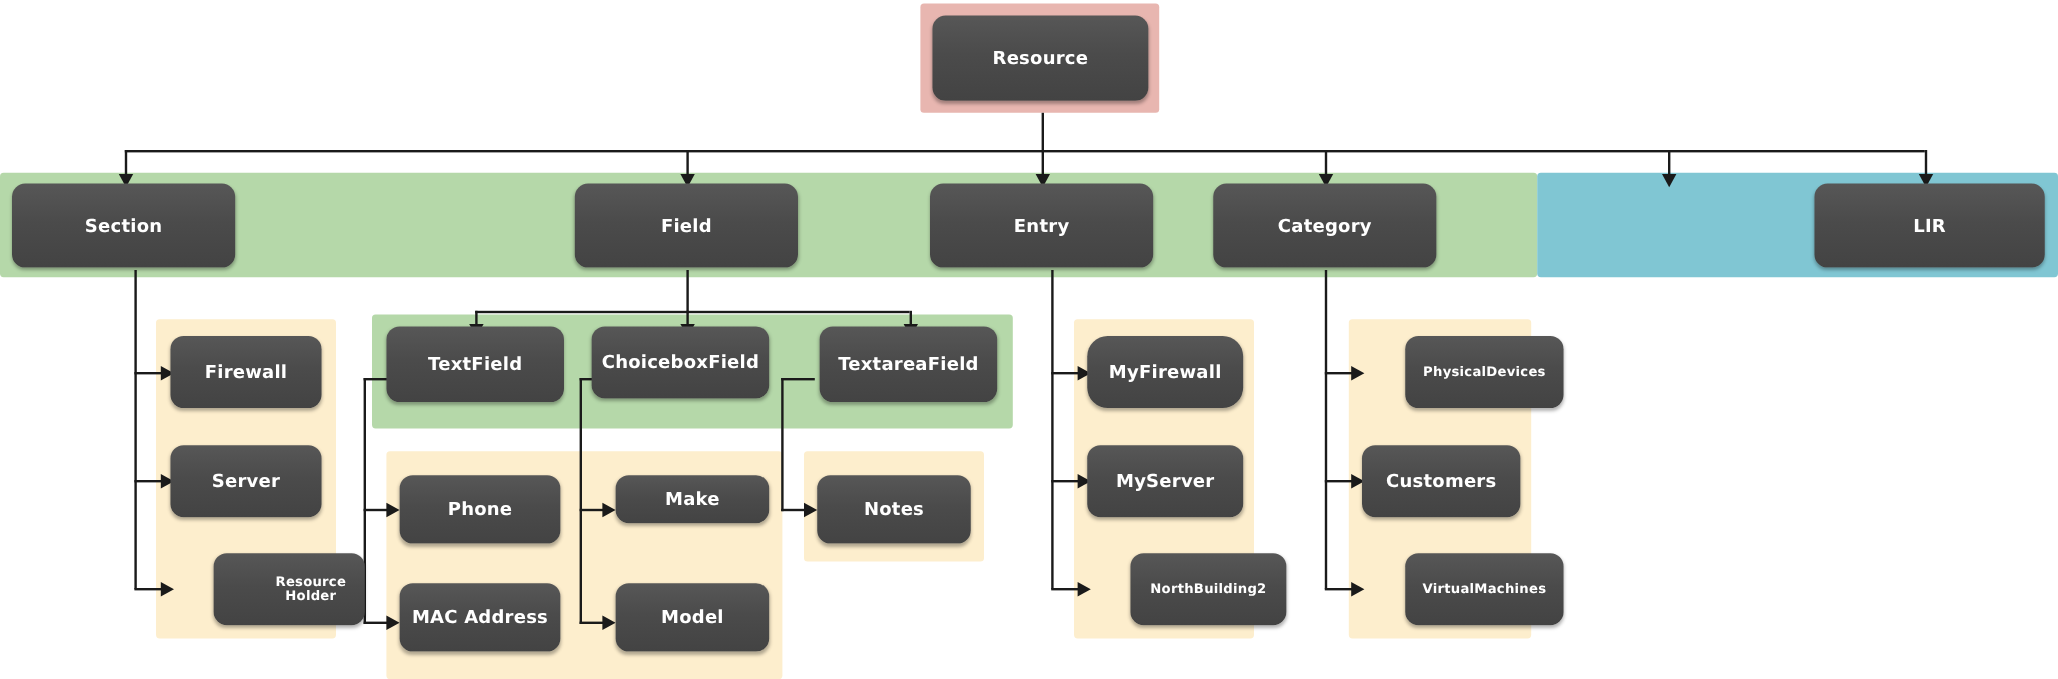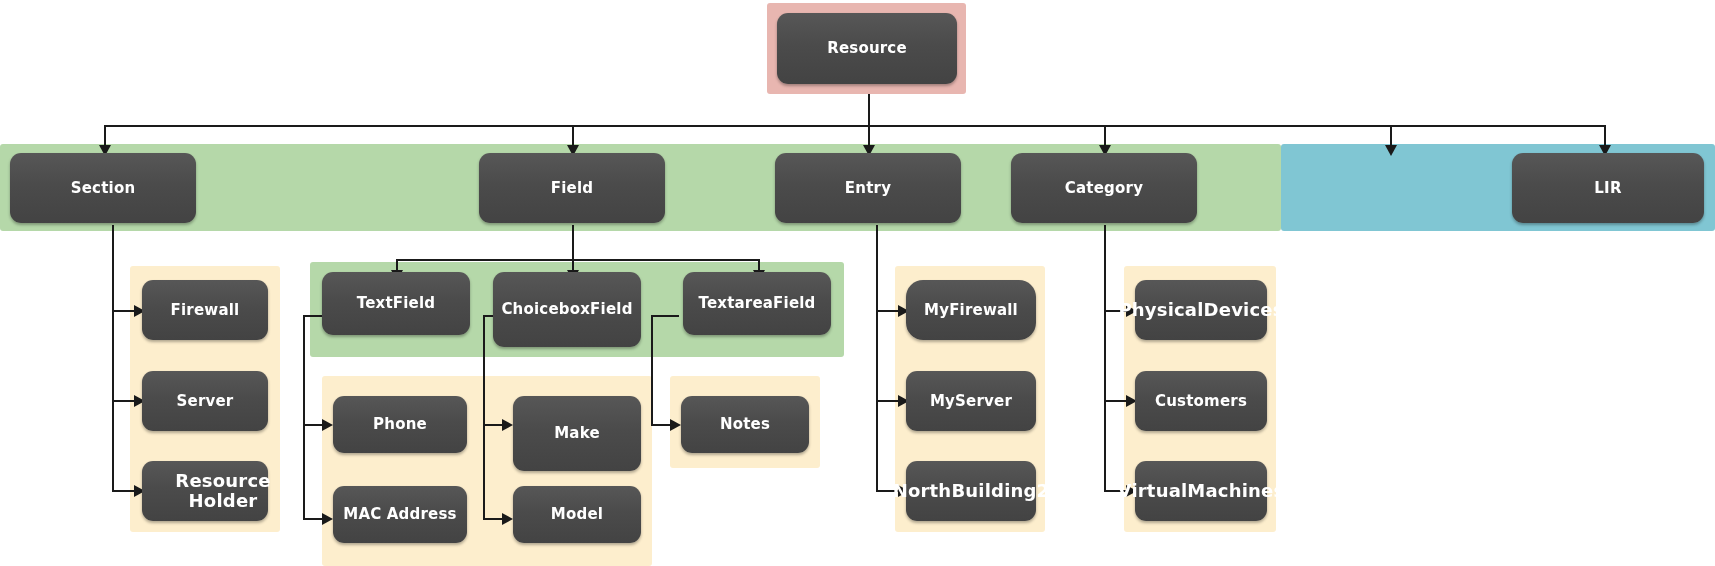--- a/index.html
+++ b/index.html
@@ -36,21 +36,21 @@
     align-items:center;
     justify-content:center;
     color:#ffffff;
     font-weight:bold;
     font-size:15px;
     letter-spacing:.2px;
     text-align:center;
     line-height:1.1;
     user-select:none;
   }
-  .node.small{ font-size:18px; }
+  .node.small{ font-size:11px;margin-left:36px; }
 
   
   .ln{
     position:absolute;
     background:#1a1a1a;
   }
   .ln.h{ height:2px; }
   .ln.v{ width:2px; }
 
   .arrow-down{
@@ -176,26 +176,26 @@
   <div class="node" style="left:1011px; top:153px; width:186px; height:70px;">Category</div>
 
 
   <div class="node" style="left:1512px; top:153px; width:192px; height:70px;">LIR</div>
 
   <div class="node" style="left:142px; top:280px; width:126px; height:60px;">Firewall</div>
   <div class="node" style="left:142px; top:371px; width:126px; height:60px;">Server</div>
   <div class="node small" style="left:142px; top:461px; width:126px; height:60px;padding-left:36px;">Resource Holder</div>
 
   <div class="node" style="left:322px; top:272px; width:148px; height:63px;">TextField</div>
-  <div class="node" style="left:493px; top:272px; width:148px; height:75px;">ChoiceboxField</div>
+  <div class="node" style="left:493px; top:272px; width:148px; height:60px;">ChoiceboxField</div>
   <div class="node" style="left:683px; top:272px; width:148px; height:63px;">TextareaField</div>
 
   <div class="node" style="left:333px; top:396px; width:134px; height:57px;">Phone</div>
   <div class="node" style="left:333px; top:486px; width:134px; height:57px;">MAC Address</div>
-  <div class="node" style="left:513px; top:396px; width:128px; height:75px;">Make</div>
+  <div class="node" style="left:513px; top:396px; width:128px; height:40px;">Make</div>
   <div class="node" style="left:513px; top:486px; width:128px; height:57px;">Model</div>
   <div class="node" style="left:681px; top:396px; width:128px; height:57px;">Notes</div>
 
   <div class="node" style="left:906px; top:280px; width:130px; height:60px;border-radius:17px;">MyFirewall</div>
   <div class="node" style="left:906px; top:371px; width:130px; height:60px;">MyServer</div>
   <div class="node small" style="left:906px; top:461px; width:130px; height:60px;">NorthBuilding2</div>
 
   <div class="node small" style="left:1135px; top:280px; width:132px; height:60px;">PhysicalDevices</div>
   <div class="node" style="left:1135px; top:371px; width:132px; height:60px;">Customers</div>
   <div class="node small" style="left:1135px; top:461px; width:132px; height:60px;">VirtualMachines</div>

